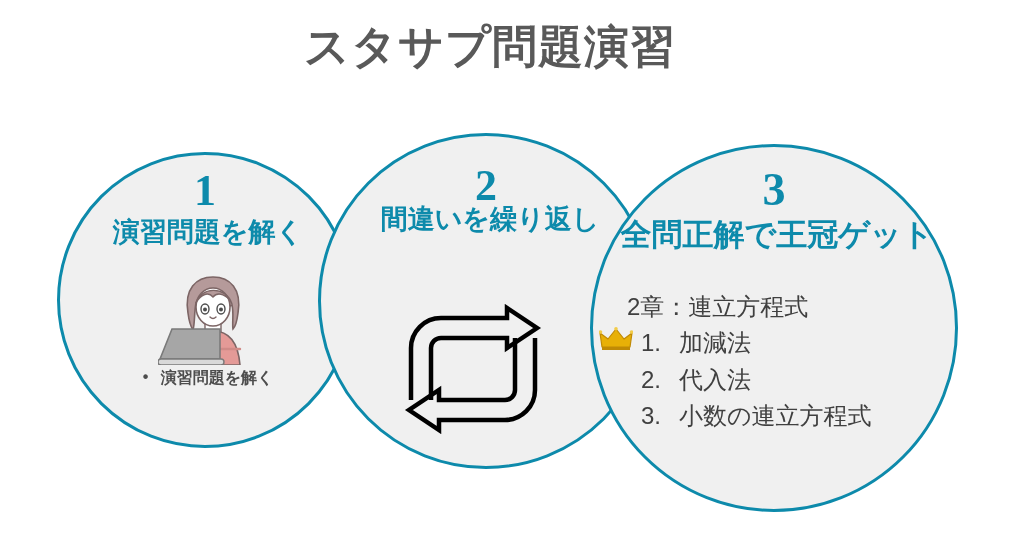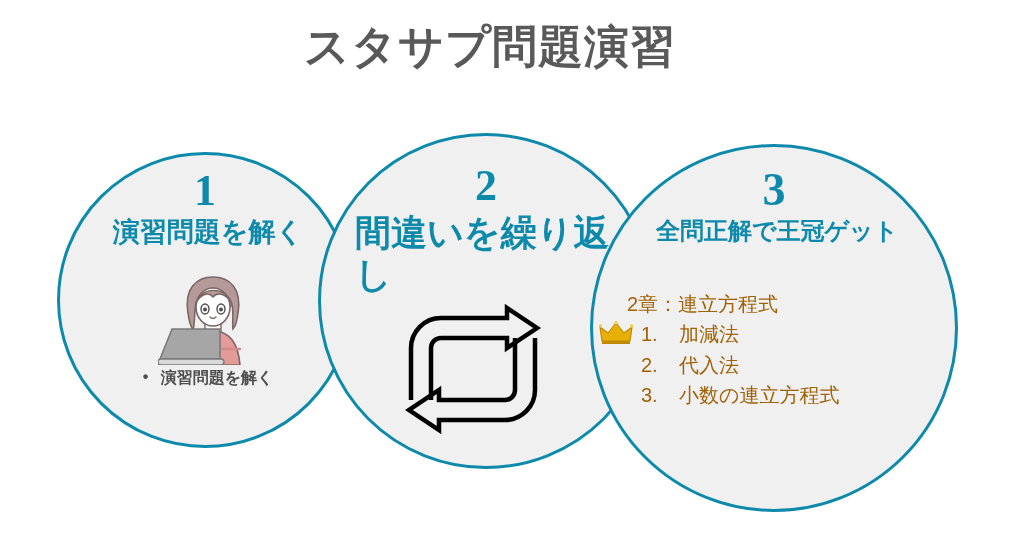--- a/index.html
+++ b/index.html
@@ -106,37 +106,37 @@
   #c1-bullets li::before {
     content: "\2022";
     position: absolute;
     left: 0; top: -1px;
     font-size: 16px;
     color: #4d4d4d;
   }
 
   
   #c2-num   { top: 28px; font-size: 44px; }
-  #c2-head  { top: 76px; left: 34px; width: 270px;
-              text-align: left; font-size: 36px; }
+  #c2-head  { top: 68px; left: 34px; width: 270px;
+              text-align: center; font-size: 27px; }
   #c2-icon {
     position: absolute;
     left: 82px; top: 168px;
     width: 140px; height: 130px;
   }
 
   
   #c3-num   { top: 20px; font-size: 46px; }
   #c3-head  { top: 70px; left: 0; width: 368px; text-align: center;
-              font-size: 24px; white-space: nowrap; }
+              font-size: 31px; white-space: nowrap; }
   #c3-body {
     position: absolute;
     left: 0; top: 142px; width: 368px;
-    color: #a16207;
-    font-size: 20px;
+    color: #404040;
+    font-size: 24px;
     line-height: 1.52;
   }
   #c3-chapter {
     display: block;
     padding-left: 34px;
   }
   #c3-list {
     list-style: none;
     margin: 0;
     padding: 0 0 0 34px;

